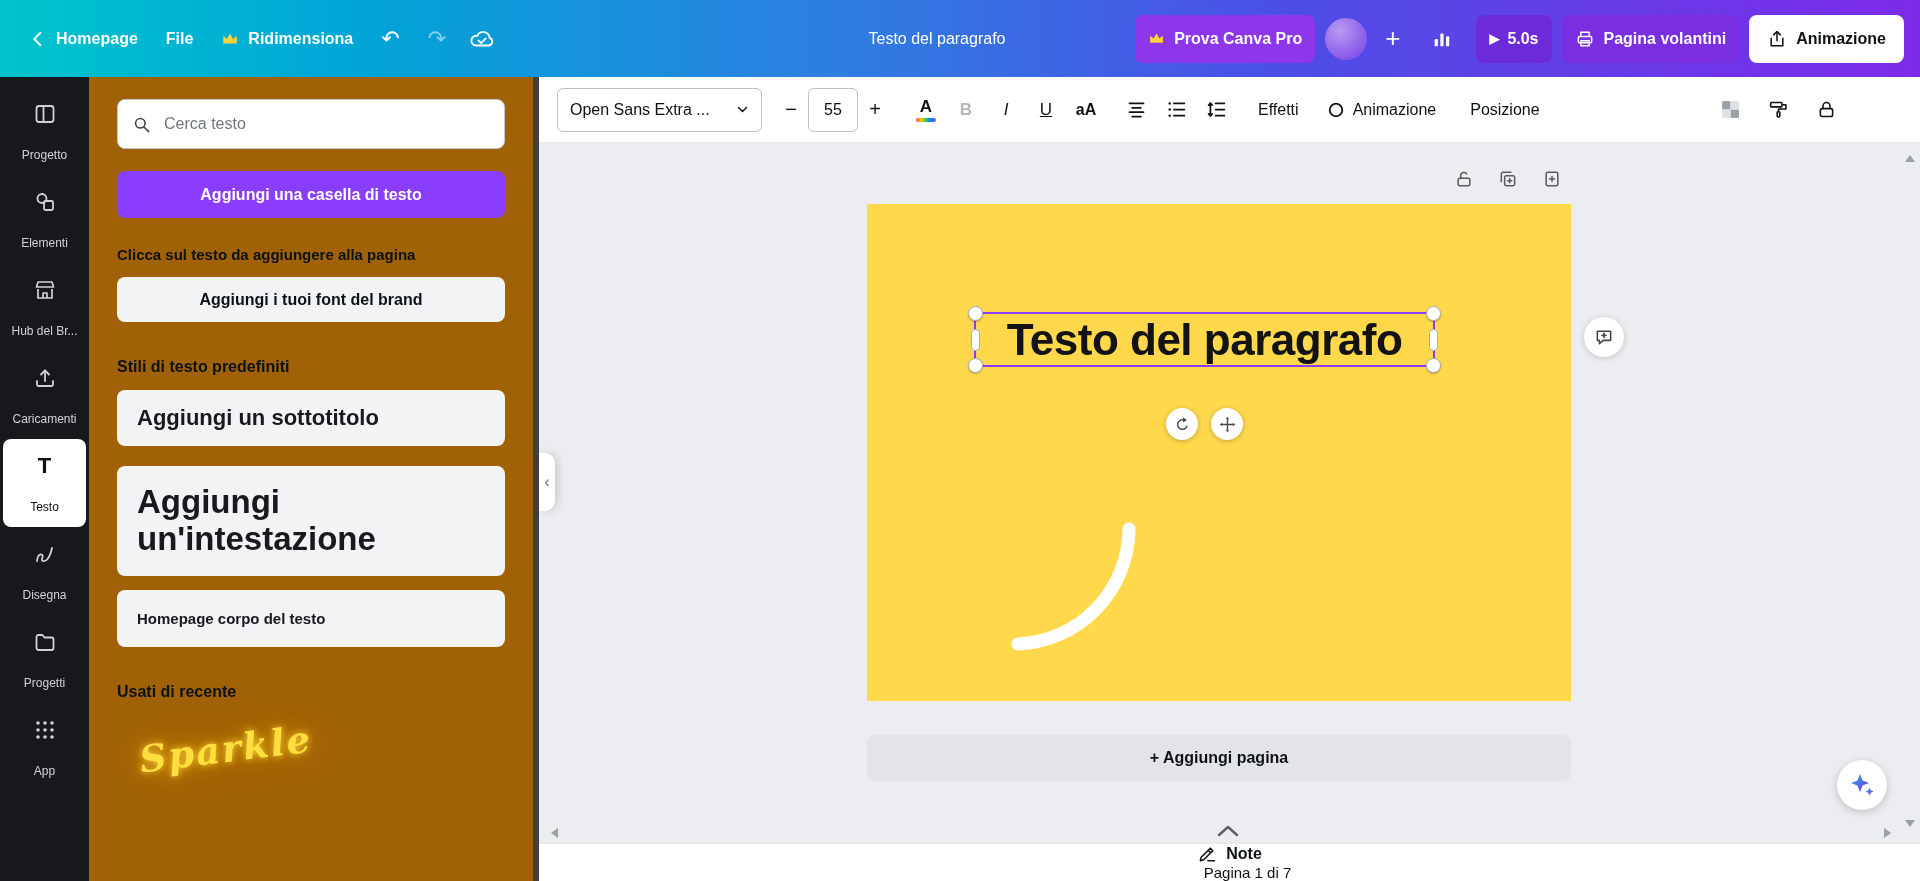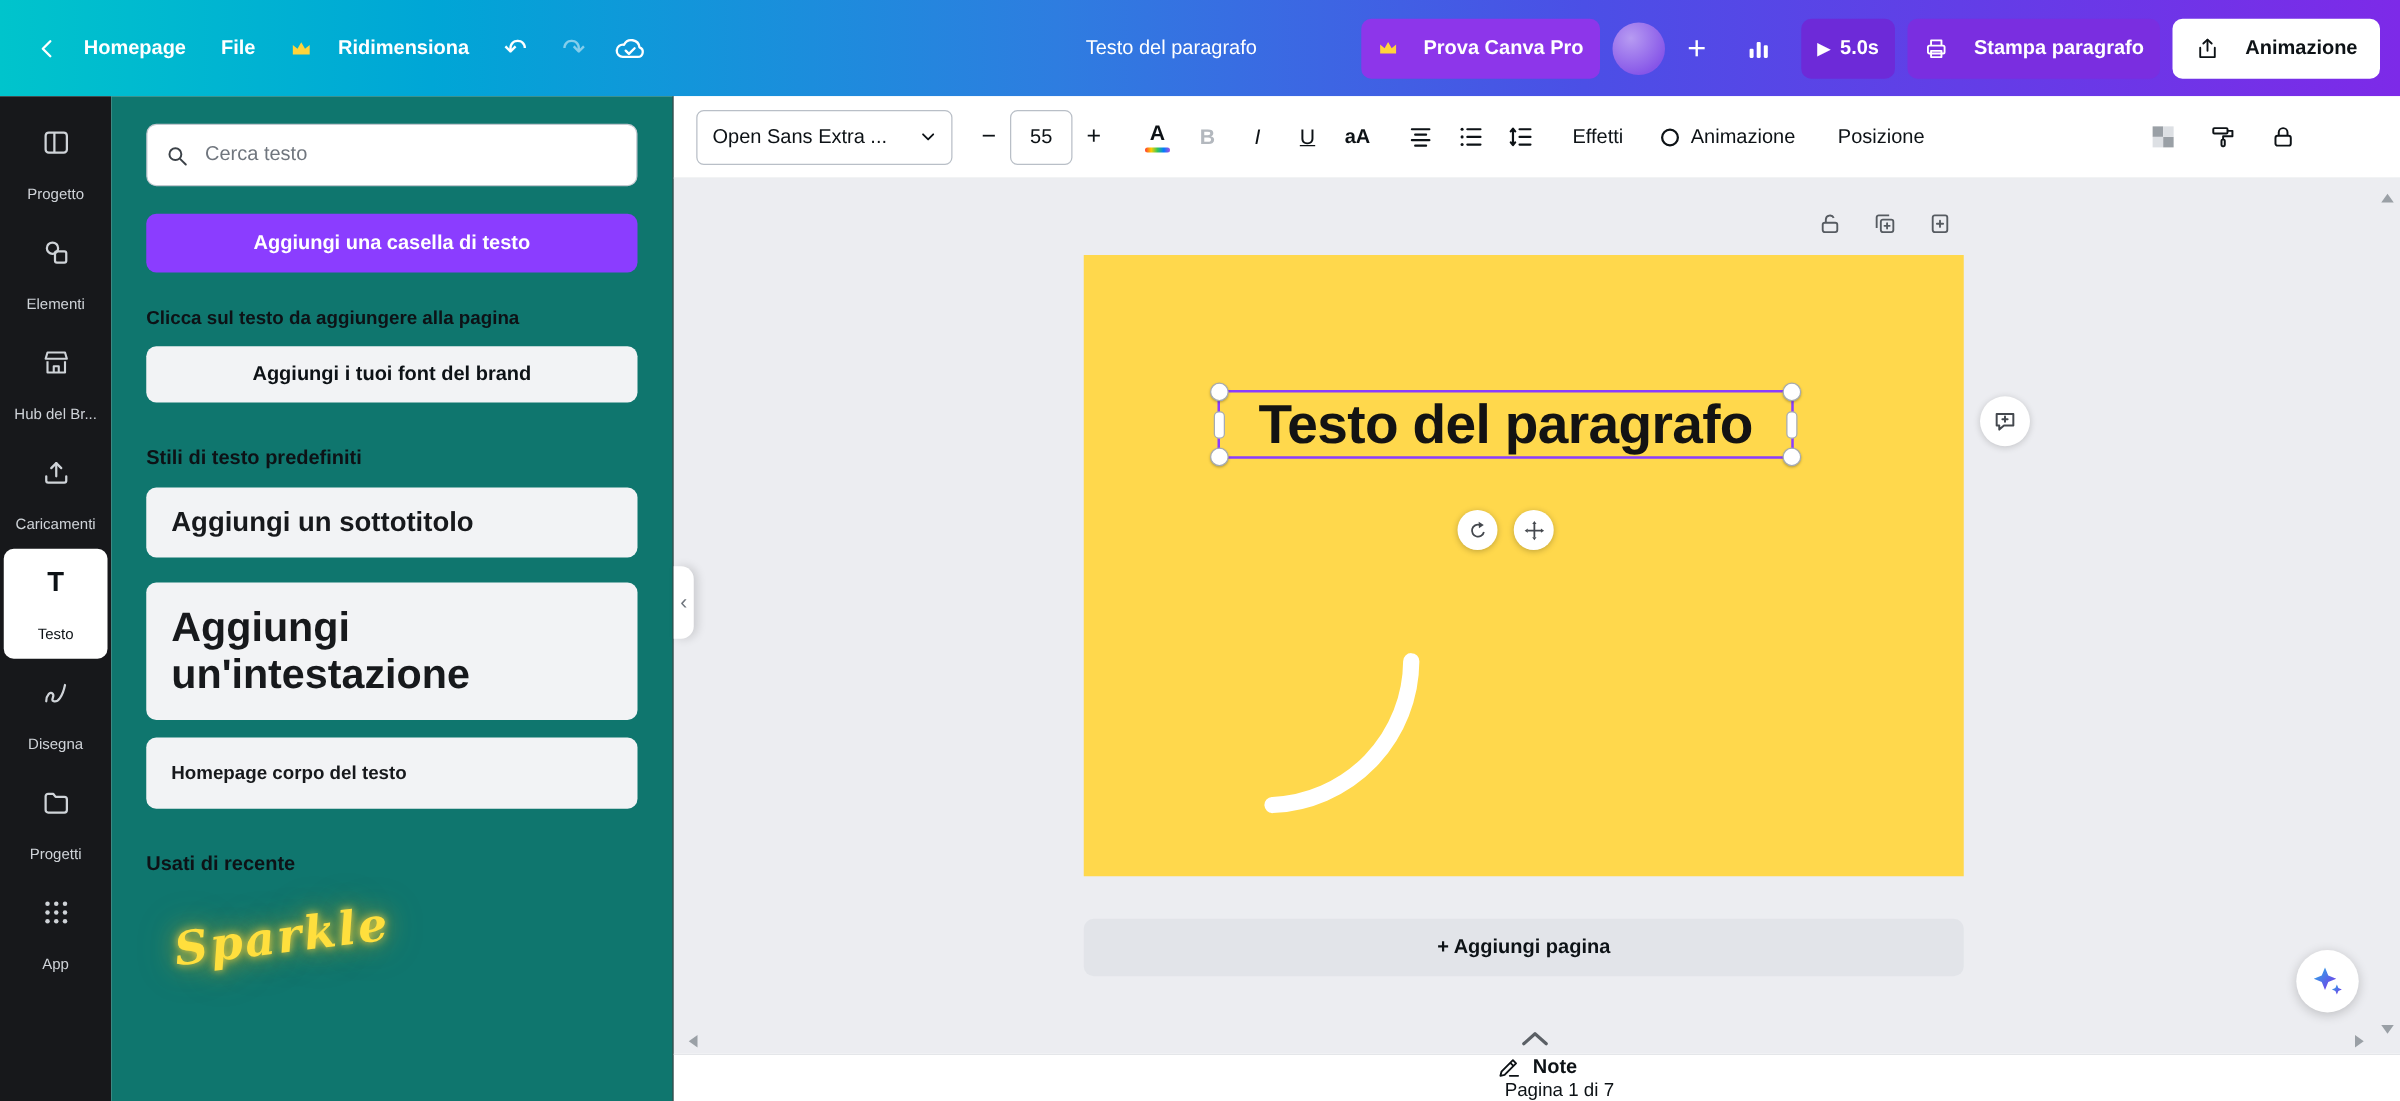--- a/index.html
+++ b/index.html
@@ -1,21 +1,21 @@
 <!DOCTYPE html>
 <html><head>
 <meta charset="utf-8">
 <style>
   html,body{margin:0;padding:0;background:#fff;}
   .app{position:relative;width:1920px;height:881px;overflow:hidden;font-family:"Liberation Sans",sans-serif;color:#0d1216;}
 
   
   .topbar{position:absolute;left:0;top:0;right:0;height:77px;display:flex;align-items:center;gap:2px;padding:0 16px;box-sizing:border-box;
     background:linear-gradient(90deg,#00c4cc 0%,#00a6d6 18%,#2e7de0 44%,#4b4fe6 66%,#7d2ae8 100%);color:#fff;}
-  .tb-btn{display:flex;align-items:center;gap:20px;height:48px;padding:0 13px;border:none;background:transparent;border-radius:8px;color:#fff;font-size:16px;font-weight:600;font-family:inherit;cursor:pointer;white-space:nowrap;}
+  .tb-btn{display:flex;align-items:center;gap:9px;height:48px;padding:0 13px;border:none;background:transparent;border-radius:8px;color:#fff;font-size:16px;font-weight:600;font-family:inherit;cursor:pointer;white-space:nowrap;}
   .tb-glyph{font-size:22px;line-height:1;font-weight:400;}
   .dim{opacity:.5;}
   .tb-title{position:absolute;left:937px;top:0;height:77px;transform:translateX(-50%);display:flex;align-items:center;font-size:16px;font-weight:500;color:#fff;cursor:pointer;white-space:nowrap;}
   .tb-right{margin-left:auto;display:flex;align-items:center;gap:10px;}
   .btn-pro{background:#8d36ea;}
   .btn-duration{background:#6d2ad8;gap:8px;}
   .btn-print{background:#7a2ee0;}
   .btn-share{background:#fff;color:#0d1216;font-weight:700;padding:0 18px;}
   .avatar{width:42px;height:42px;border-radius:50%;background:radial-gradient(circle at 35% 30%,#b79bf2,#8655e8 75%);border:none;cursor:pointer;}
   .plus-btn{font-size:26px;font-weight:400;padding:0 8px;}
@@ -23,21 +23,21 @@
   
   .sidebar{position:absolute;left:0;top:77px;width:89px;bottom:0;background:#17181b;display:flex;flex-direction:column;padding-top:10px;box-sizing:border-box;}
   .side-item{height:88px;display:flex;flex-direction:column;align-items:center;justify-content:center;gap:7px;color:#cfd3d8;cursor:pointer;border-radius:8px;margin:0 3px;}
   .side-item.active{background:#fff;color:#0d1216;}
   .side-icon{width:26px;height:26px;display:flex;align-items:center;justify-content:center;}
   .side-icon svg{width:24px;height:24px;}
   .side-label{font-size:12px;line-height:1;margin-top:15px;}
   .t-glyph{font-size:22px;font-weight:600;line-height:1;}
 
   
-  .panel{position:absolute;left:89px;top:77px;width:450px;bottom:0;background:#0f766e;box-sizing:border-box;padding:22px 28px;border-right:1px solid #404040;}
+  .panel{position:absolute;left:89px;top:77px;width:450px;bottom:0;background:#a16207;box-sizing:border-box;padding:22px 28px;border-right:6px solid #404040;}
   .search-box{display:flex;align-items:center;gap:11px;height:50px;border:1px solid #c2c8cf;border-radius:8px;padding:0 14px;box-sizing:border-box;background:#fff;}
   .search-box input{flex:1;border:none;outline:none;font-size:16px;font-family:inherit;color:#0d1216;background:transparent;}
   .search-box input::placeholder{color:#70767e;}
   .btn-purple{margin-top:22px;width:100%;height:47px;border:none;border-radius:8px;background:#8b3dff;color:#fff;font-size:16px;font-weight:600;font-family:inherit;cursor:pointer;}
   .panel-hint{margin-top:28px;font-size:15px;font-weight:700;color:#0d1216;}
   .btn-gray{margin-top:14px;width:100%;height:45px;border:none;border-radius:8px;background:#f2f3f5;color:#0d1216;font-size:16px;font-weight:700;font-family:inherit;cursor:pointer;}
   .panel-heading{margin-top:36px;font-size:16px;font-weight:700;}
   .style-card{margin-top:20px;background:#f2f3f5;border-radius:8px;padding:18px 20px;box-sizing:border-box;cursor:pointer;color:#17191c;}
   .style-card.h1{font-size:33px;font-weight:700;line-height:1.12;}
   .style-card.h2{margin-top:14px;font-size:22px;font-weight:700;padding:15px 20px;}
@@ -176,21 +176,21 @@
         <span>5.0s</span>
       </button>
       <button class="tb-btn btn-print">
         <span style="display:flex;">
           <svg width="20" height="20" viewBox="0 0 24 24" fill="none" stroke="#fff" stroke-width="1.8" stroke-linejoin="round">
             <path d="M7 9 V4 h10 v5"></path>
               <rect x="4" y="9" width="16" height="7.5" rx="1.5"></rect>
               <path d="M7 14 h10 v6 H7 Z"></path>
           </svg>
         </span>
-        <span>Stampa paragrafo</span>
+        <span>Pagina volantini</span>
       </button>
       <button class="tb-btn btn-share">
         <span style="display:flex;">
           <svg width="20" height="20" viewBox="0 0 24 24" fill="none" stroke="#0d1216" stroke-width="1.8" stroke-linecap="round" stroke-linejoin="round">
             <path d="M12 14 V3.5"></path>
               <path d="M8 7 L12 3.2 L16 7"></path>
               <path d="M5 11 v9 h14 v-9"></path>
           </svg>
         </span>
         <span>Animazione</span>

